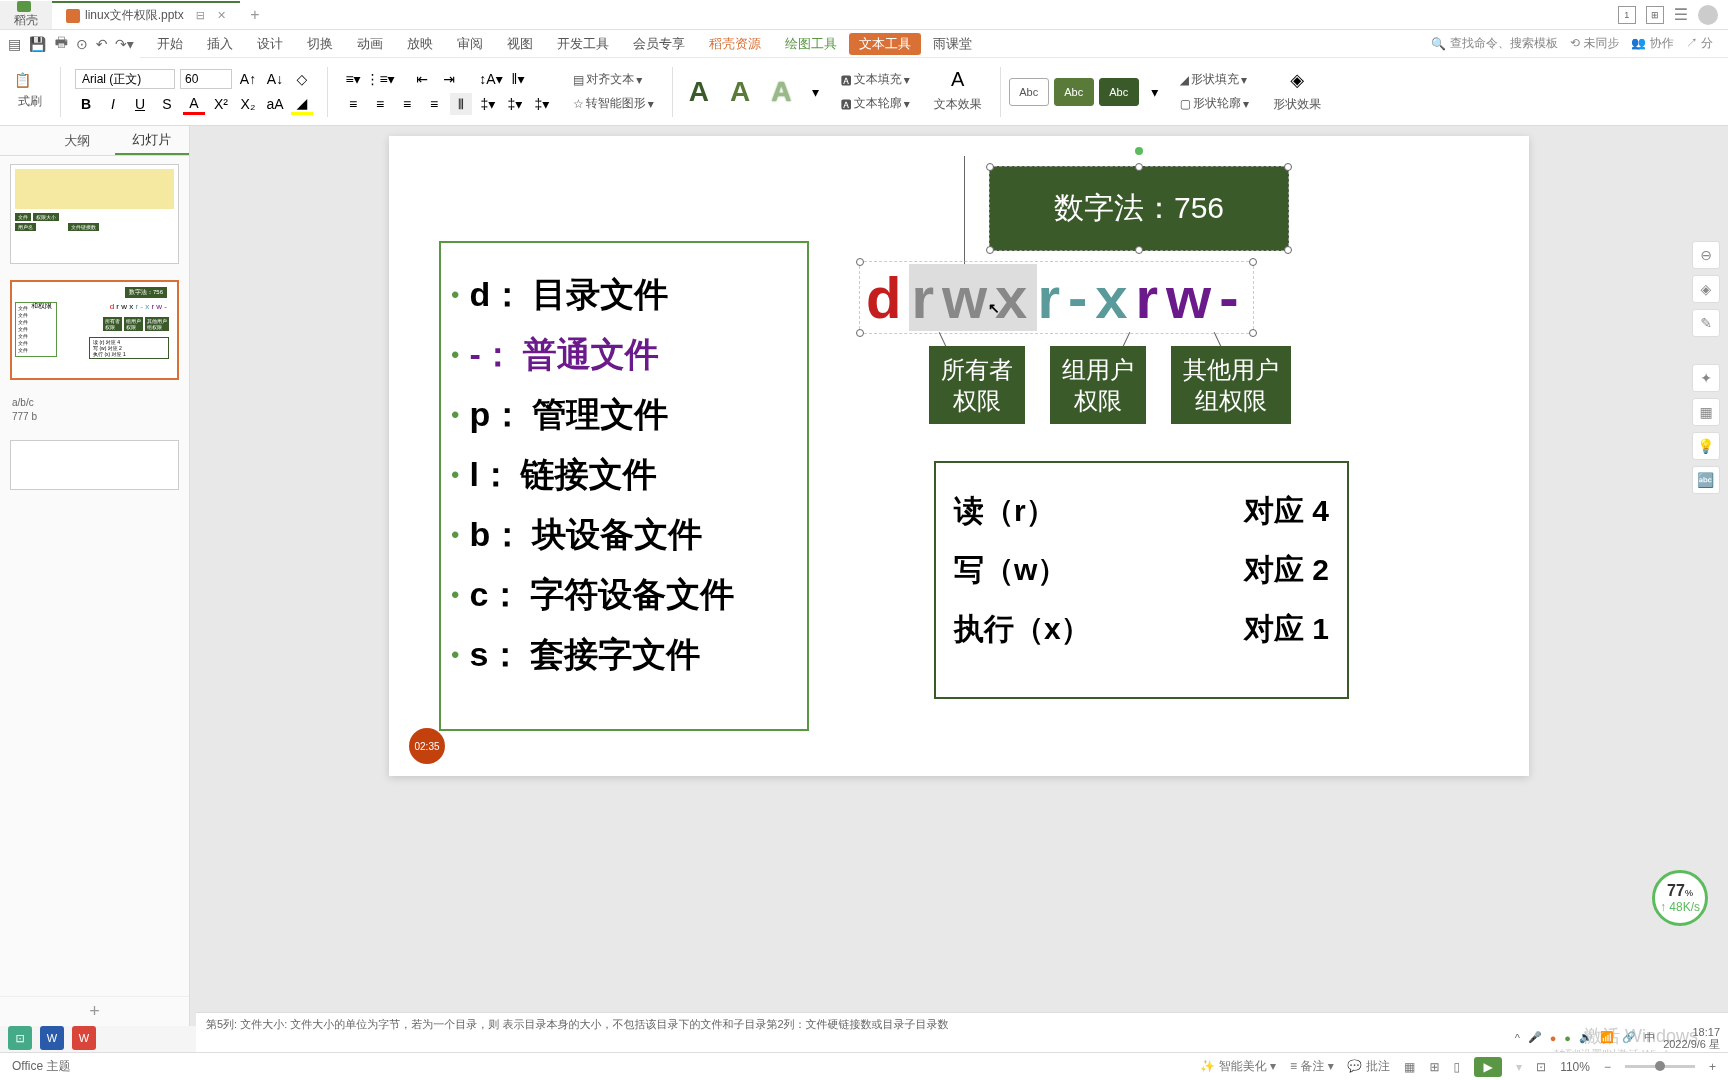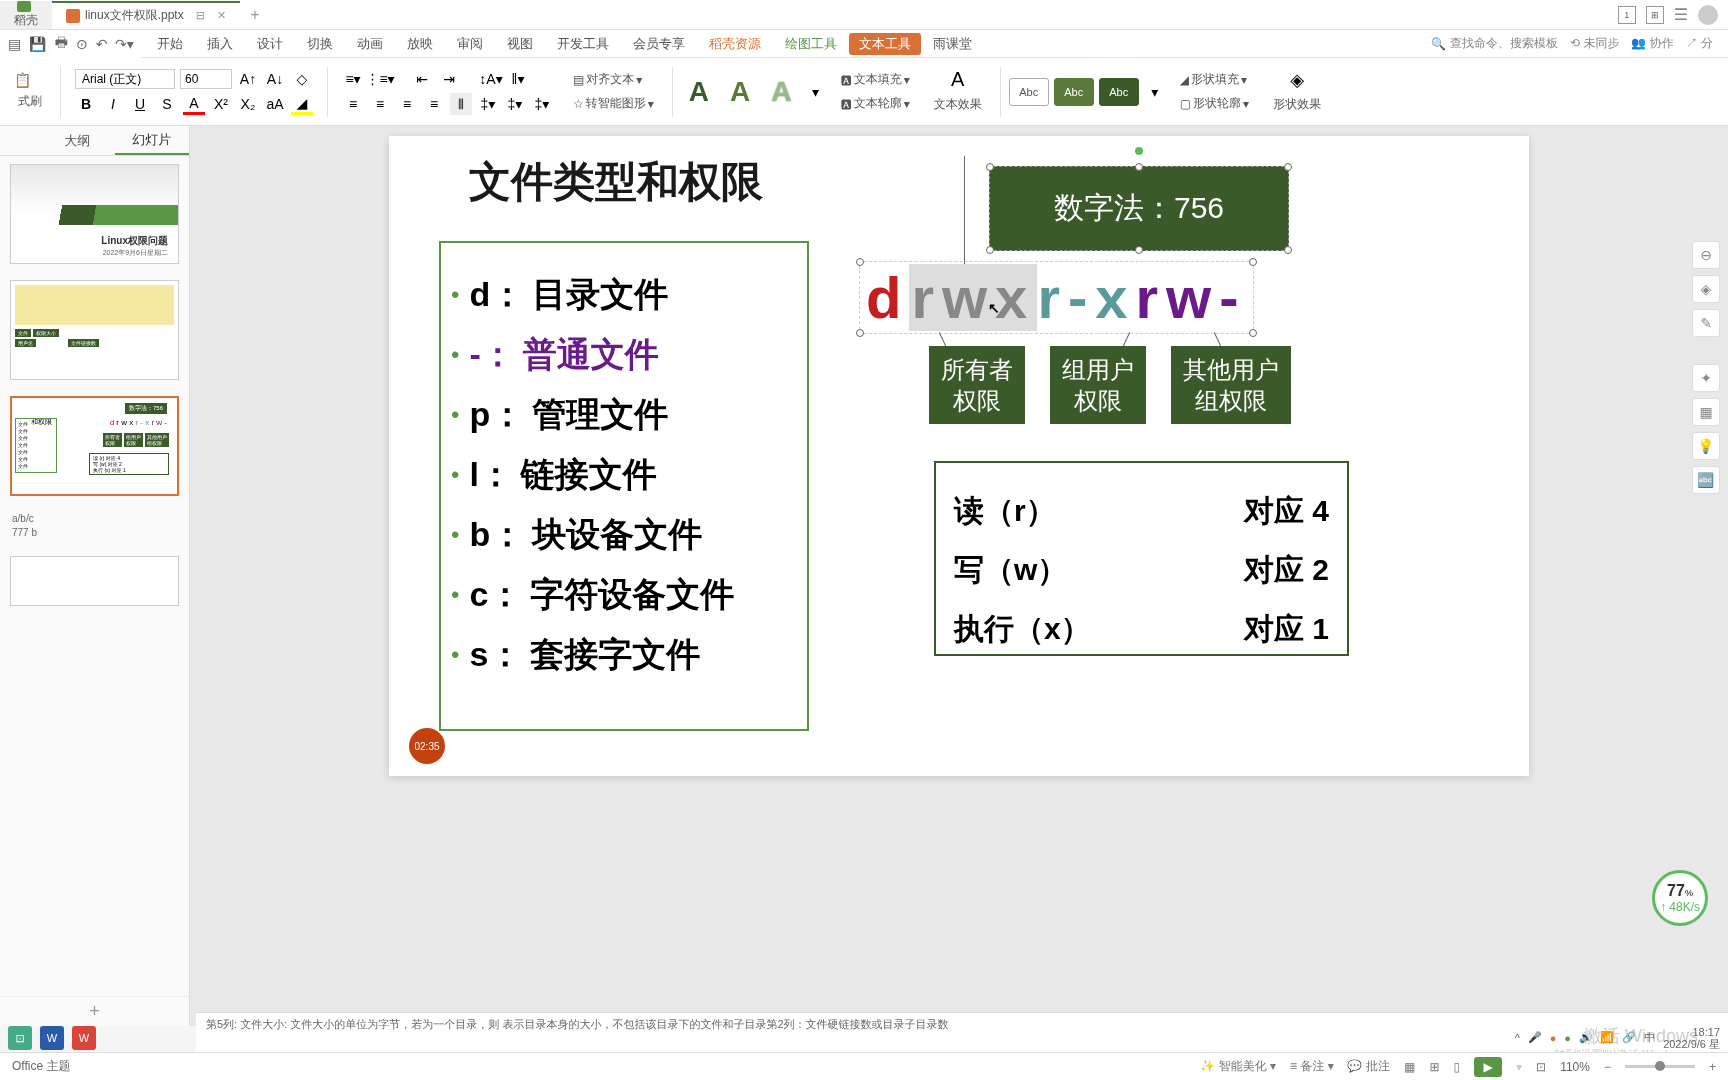--- a/index.html
+++ b/index.html
@@ -103,21 +103,21 @@
     .perm-string span.rwx1 { color: #888; background: #ddd; padding: 0 2px; }
     .perm-string span.rx2 { color: #5a9a9a; }
     .perm-string span.rw3 { color: #6a1a8a; }
     .perm-string .cursor { color: #000; font-size: 14px; position: absolute; top: 38px; left: 128px; }
     
     .perm-labels { position: absolute; top: 210px; left: 540px; display: flex; gap: 25px; }
     .perm-label { background: #3a5a2a; color: #fff; padding: 8px 12px; font-size: 24px; text-align: center; line-height: 1.3; }
     
     .line { position: absolute; background: #666; }
     
-    .perm-table { position: absolute; top: 325px; left: 545px; width: 415px; height: 195px; border: 2px solid #3a5a2a; padding: 10px 18px; }
+    .perm-table { position: absolute; top: 325px; left: 545px; width: 415px; height: 238px; border: 2px solid #3a5a2a; padding: 10px 18px; }
     .pt-row { display: flex; justify-content: space-between; font-size: 30px; font-weight: bold; margin: 18px 0; }
     
     .timer-badge { position: absolute; bottom: 12px; left: 20px; width: 36px; height: 36px; border-radius: 50%; background: #c2410c; color: #fff; display: flex; align-items: center; justify-content: center; font-size: 10px; }
     
     
     .side-panel { position: absolute; right: 8px; top: 115px; display: flex; flex-direction: column; gap: 6px; }
     .sp-icon { width: 28px; height: 28px; background: #fff; border: 1px solid #ddd; border-radius: 3px; display: flex; align-items: center; justify-content: center; color: #888; cursor: pointer; font-size: 14px; }
     
     .speed-badge { position: absolute; right: 20px; bottom: 100px; width: 56px; height: 56px; border-radius: 50%; border: 3px solid #5cbb5c; display: flex; flex-direction: column; align-items: center; justify-content: center; background: #fff; }
     .speed-val { font-size: 16px; color: #333; font-weight: bold; }
@@ -287,26 +287,20 @@
 </div>
 
 <div class="main">
 
   <div class="sidebar">
     <div class="sb-tabs">
       <div class="sb-tab">大纲</div>
       <div class="sb-tab active">幻灯片</div>
     </div>
     <div class="thumb">
-      <div class="thumb-mountain"></div>
-      <div class="thumb-green"></div>
-      <div class="thumb-title">Linux权限问题</div>
-      <div class="thumb-date">2022年9月6日星期二</div>
-    </div>
-    <div class="thumb">
       <div class="thumb2-content">
         <div class="thumb2-yellow"></div>
         <div class="thumb2-boxes">
           <span class="thumb2-box">文件</span>
             <span class="thumb2-box">权限大小</span>
         </div>
         <div class="thumb2-boxes" style="margin-top:2px">
           <span class="thumb2-box">用户名</span>
             <span class="thumb2-box" style="margin-left:30px">文件链接数</span>
         </div>
@@ -331,21 +325,20 @@
     <div class="thumb-notes">
       <div>a/b/c</div>
       <div>777  b</div>
     </div>
     <div class="thumb" style="height:50px"></div>
     <div class="sb-add">+</div>
   </div>
 
   <div class="canvas">
     <div class="slide">
-      <div class="slide-title">文件类型和权限</div>
 
       <div class="box-left">
         <div class="ft-item">
             <span class="ft-bullet">•</span>
             <span class="ft-key">d：</span>
             <span class="ft-val">目录文件</span>
           </div>
         <div class="ft-item" style="color:#6a1a8a">
             <span class="ft-bullet">•</span>
             <span class="ft-key">-：</span>

